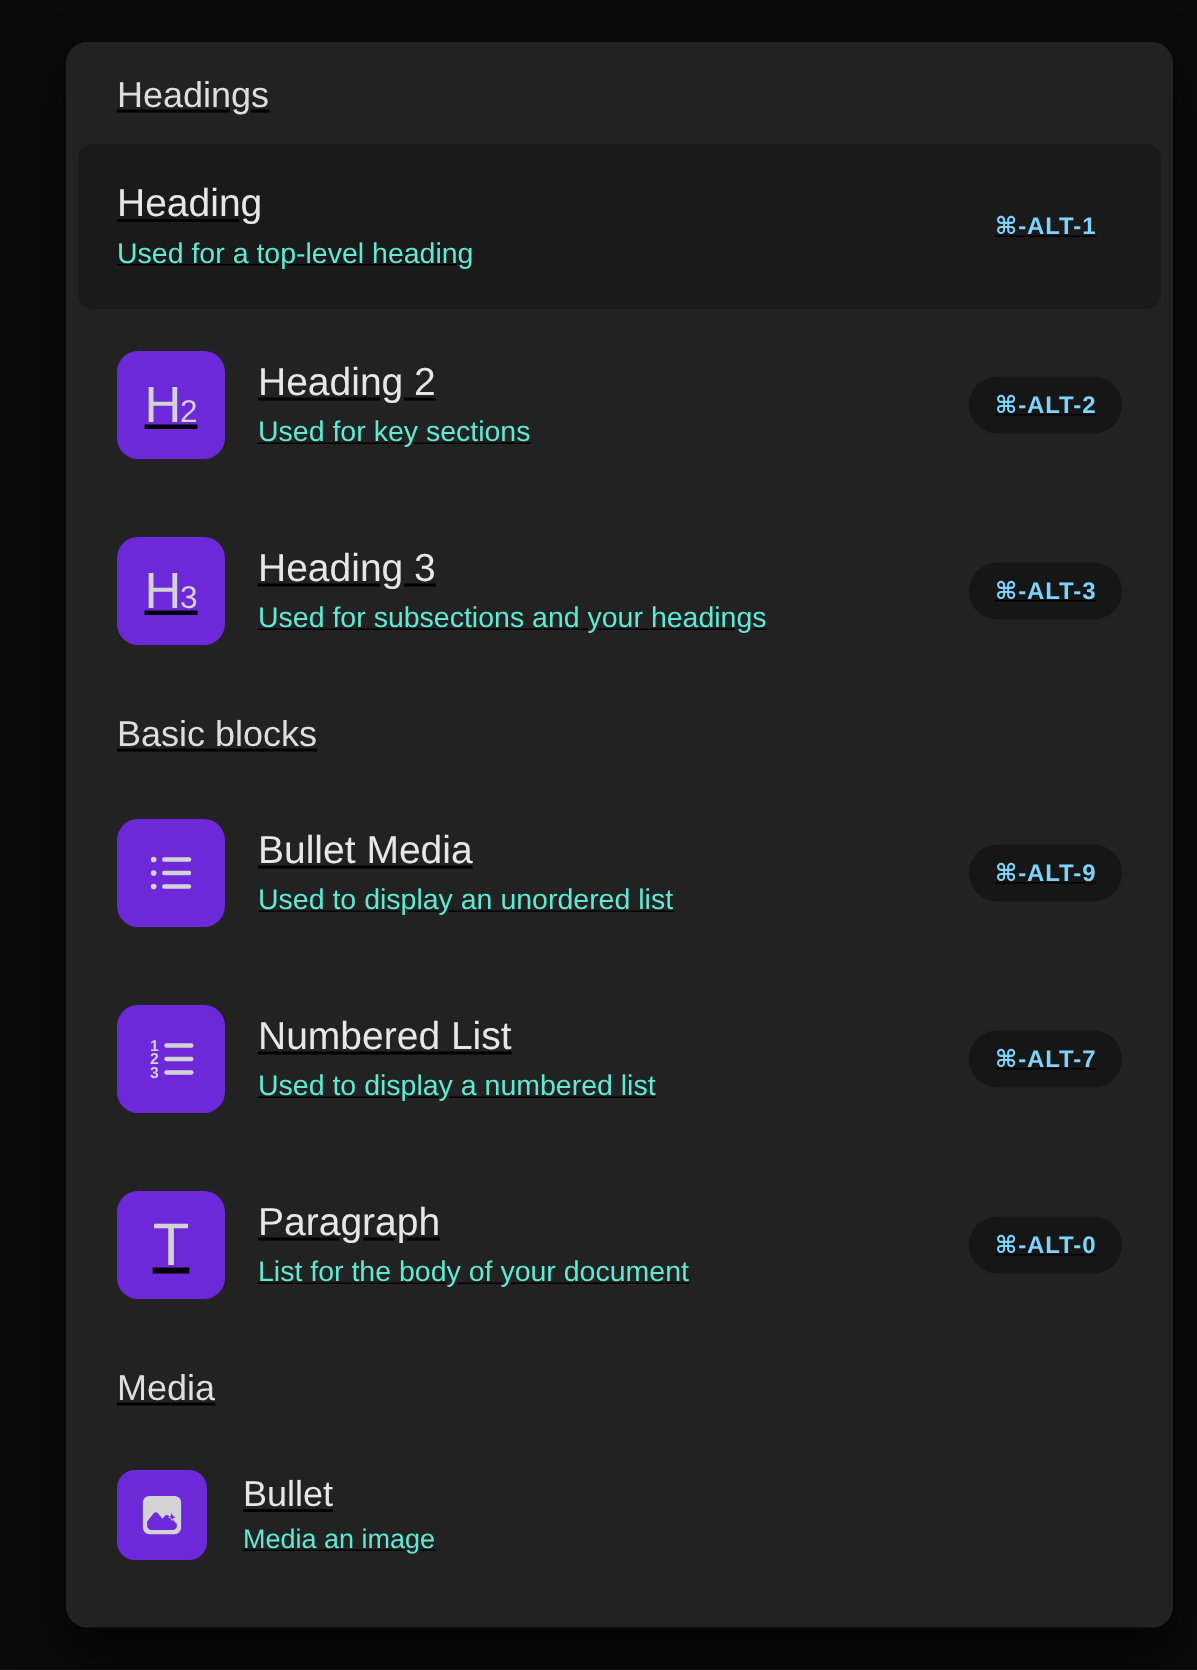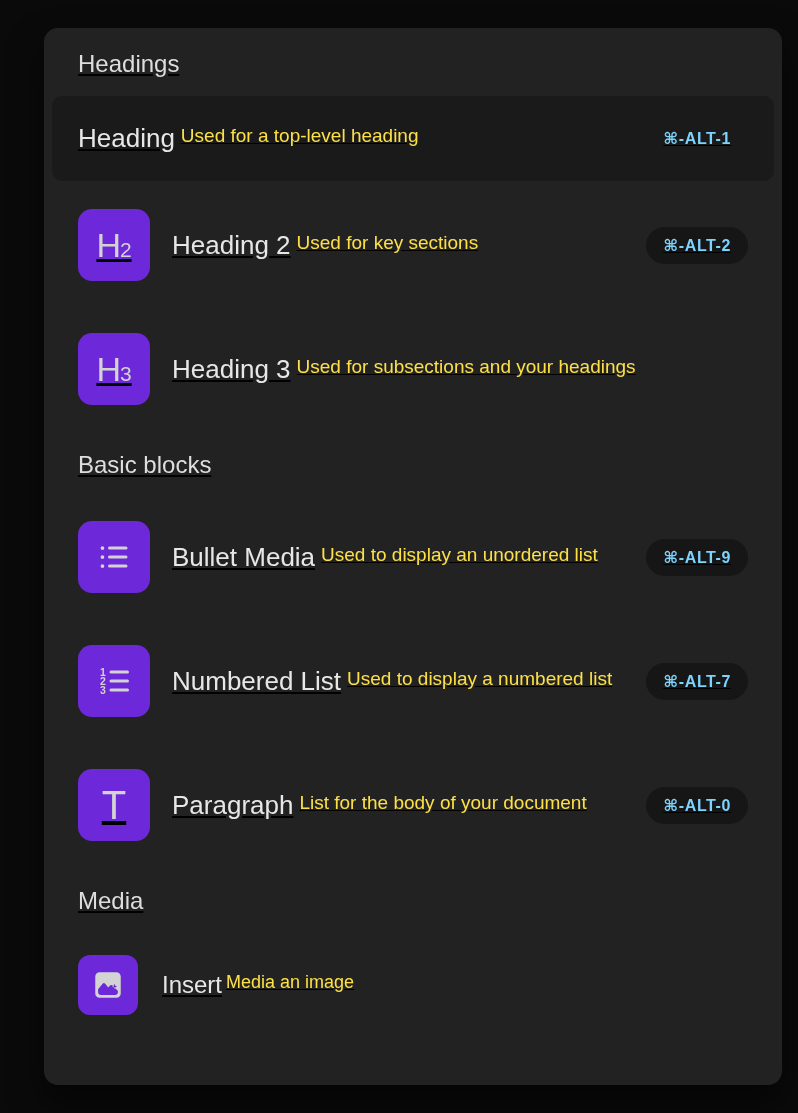--- a/index.html
+++ b/index.html
@@ -50,27 +50,27 @@
   .hglyph{
     font-size:34px;line-height:1;font-weight:400;
     color:#d3d3d3;letter-spacing:-1px;
   }
   .hglyph .hnum{font-size:21px;letter-spacing:0;}
   .tglyph{
     font-size:40px;line-height:1;font-weight:300;color:#d3d3d3;
   }
   .texts{
     flex:1 1 auto;min-width:0;
-    display:flex;gap:6px;
+    display:flex;flex-direction:column;gap:6px;
   }
   .title{
     font-size:26px;line-height:31px;font-weight:500;color:#e7e7e7;
   }
   .desc{
-    font-size:19px;line-height:25px;font-weight:400;color:#fde047;
+    font-size:19px;line-height:25px;font-weight:400;color:#5eead4;
   }
   .badge{
     flex:0 0 auto;
     background:#161616;
     color:#7dd3fc;
     font-size:16px;font-weight:700;letter-spacing:.6px;
     padding:9px 17px;
     border-radius:999px;
     white-space:nowrap;
   }
@@ -110,20 +110,21 @@
   </div>
 
   <div class="item">
     <div class="icon-box">
             <span class="hglyph">H<span class="hnum">3</span></span>
           </div>
     <div class="texts">
       <div class="title">Heading 3</div>
       <div class="desc">Used for subsections and your headings</div>
     </div>
+    <div class="badge">⌘-ALT-3</div>
   </div>
 </div>
   </div>
 
   <div>
     <div class="section-label">Basic blocks</div>
     <div>
   <div class="item">
     <div class="icon-box">
             <svg width="36" height="36" viewBox="0 0 24 24" fill="none" stroke="#d3d3d3" stroke-width="2" stroke-linecap="round">
@@ -180,20 +181,20 @@
   <div>
     <div class="section-label">Media</div>
     <div>
   <div class="item compact">
     <div class="icon-box">
             <svg width="34" height="34" viewBox="0 0 24 24">
               <path fill="#d3d3d3" fill-rule="evenodd" d="M6 3h12a3 3 0 0 1 3 3v12a3 3 0 0 1-3 3H6a3 3 0 0 1-3-3V6a3 3 0 0 1 3-3ZM5 15l3.2-3.9c.5-.6 1.3-.6 1.8 0l2.2 2.7 1.2-1.4c.5-.6 1.3-.6 1.8 0L19 16.2V17a2 2 0 0 1-2 2H7a2 2 0 0 1-2-2ZM16.6 11.2l.55 1.25 1.25.55-1.25.55-.55 1.25-.55-1.25-1.25-.55 1.25-.55Z"></path>
             </svg>
           </div>
     <div class="texts">
-      <div class="title">Insert</div>
+      <div class="title">Bullet</div>
       <div class="desc">Media an image</div>
     </div>
 
   </div>
 </div>
   </div>
 </div>
 
 </body></html>

